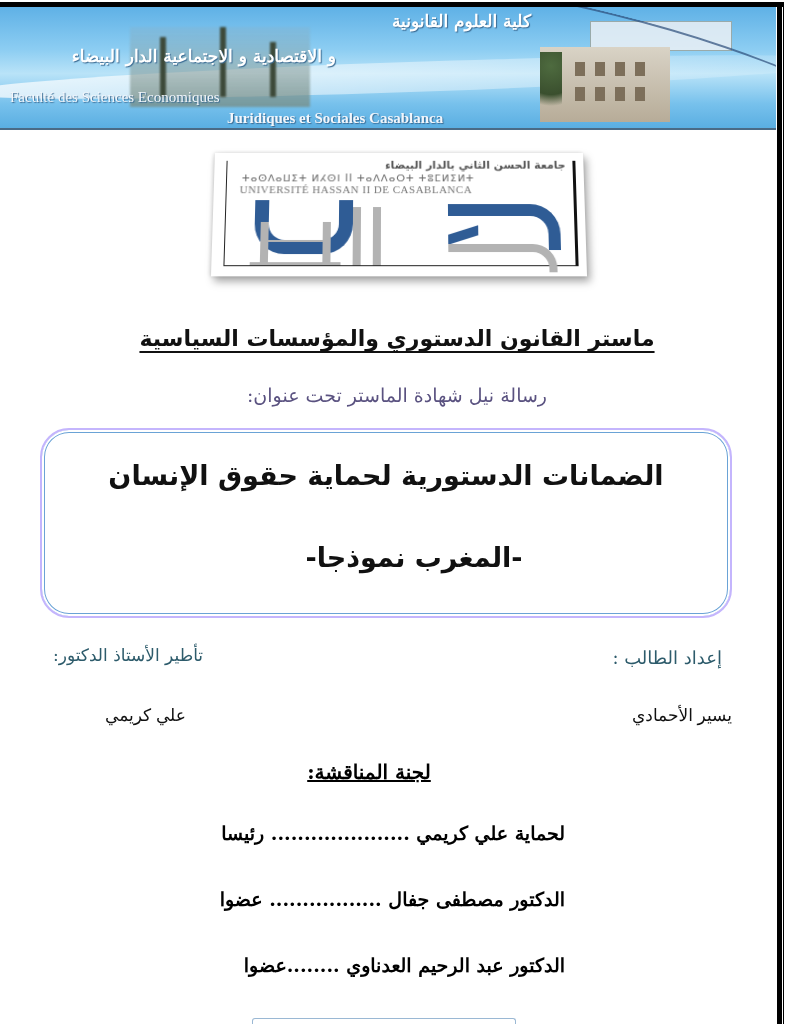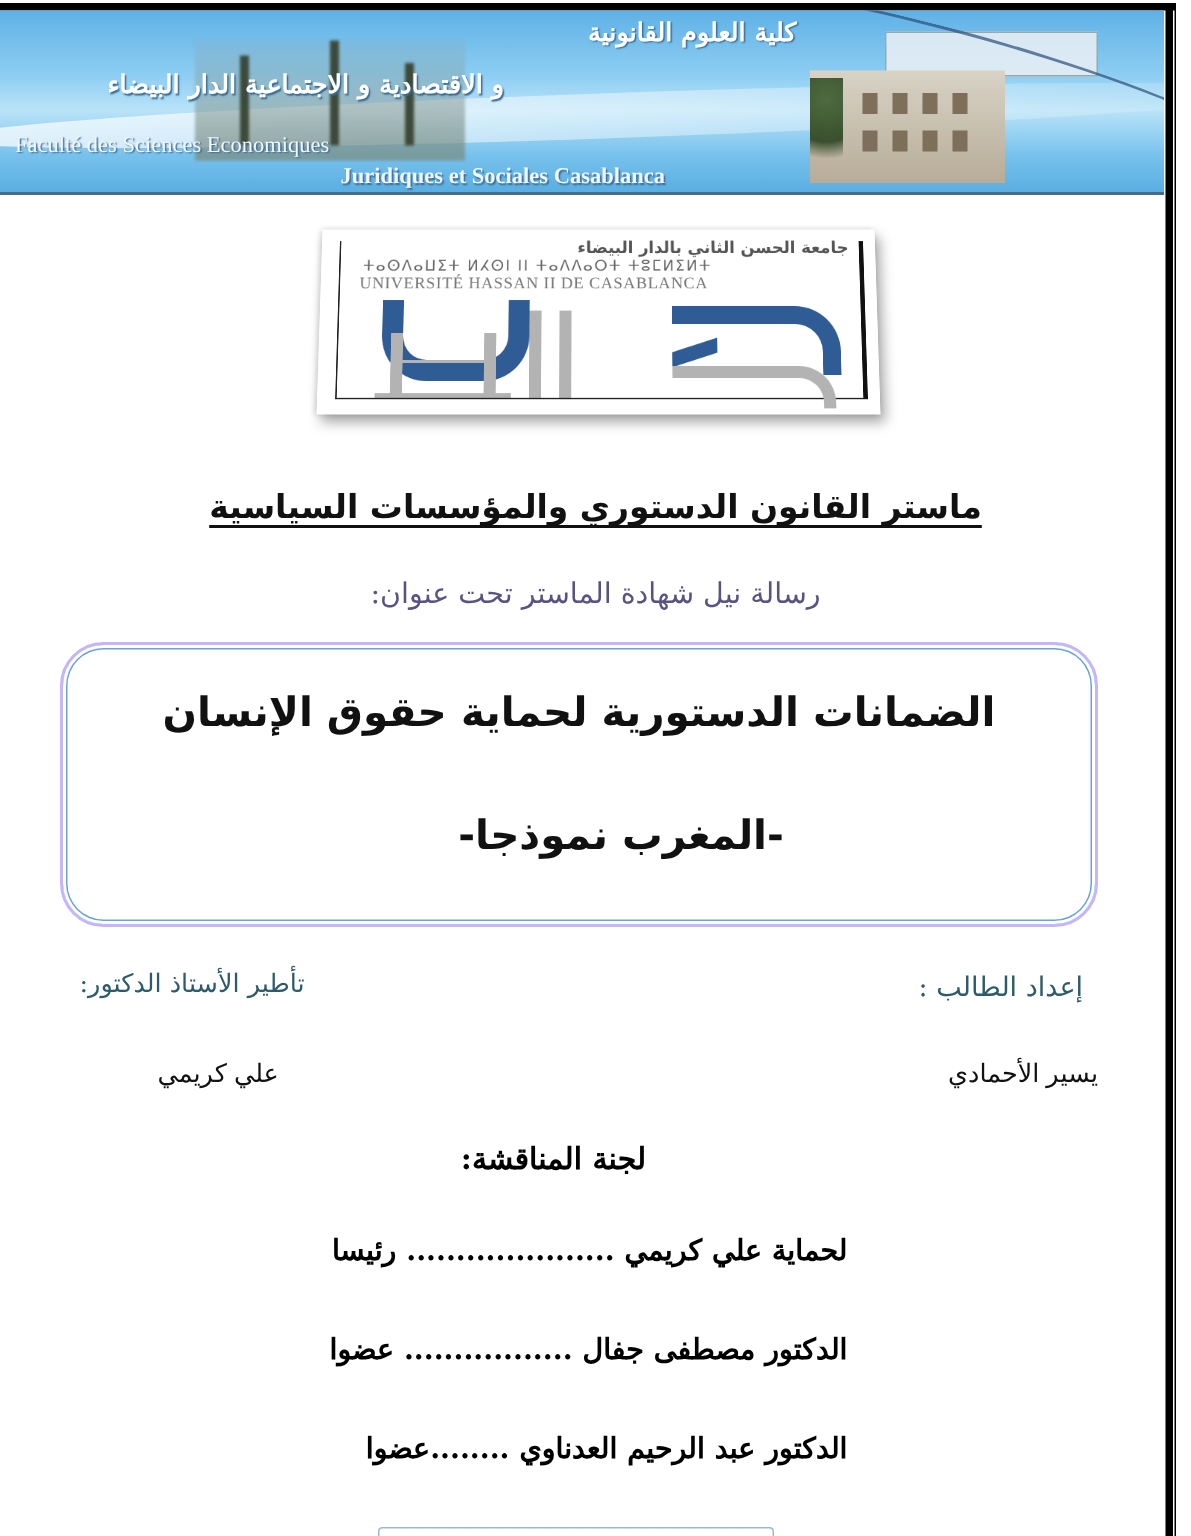--- a/index.html
+++ b/index.html
@@ -183,20 +183,21 @@
     }
     .name-supervisor {
       position: absolute; left: 105px; top: 705px; font-size: 17px; color: #111; direction: rtl;
       font-family: "Liberation Sans", sans-serif;
     }
 
     .committee-title {
       position: absolute; left: 0; width: 738px; top: 760px; text-align: center;
       font-size: 20px; font-weight: bold; color: #000; direction: rtl;
       font-family: "DejaVu Serif", serif;
+      text-decoration: underline;
     }
     .member {
       position: absolute; left: 185px; width: 380px; text-align: right;
       font-size: 19px; font-weight: bold; color: #000; direction: rtl;
       font-family: "DejaVu Serif", serif; white-space: nowrap;
     }
     .bottom-box {
       position: absolute; left: 252px; top: 1018px; width: 262px; height: 20px;
       border: 1px solid #9ab8d4; border-bottom: none; border-radius: 3px 3px 0 0;
     }

